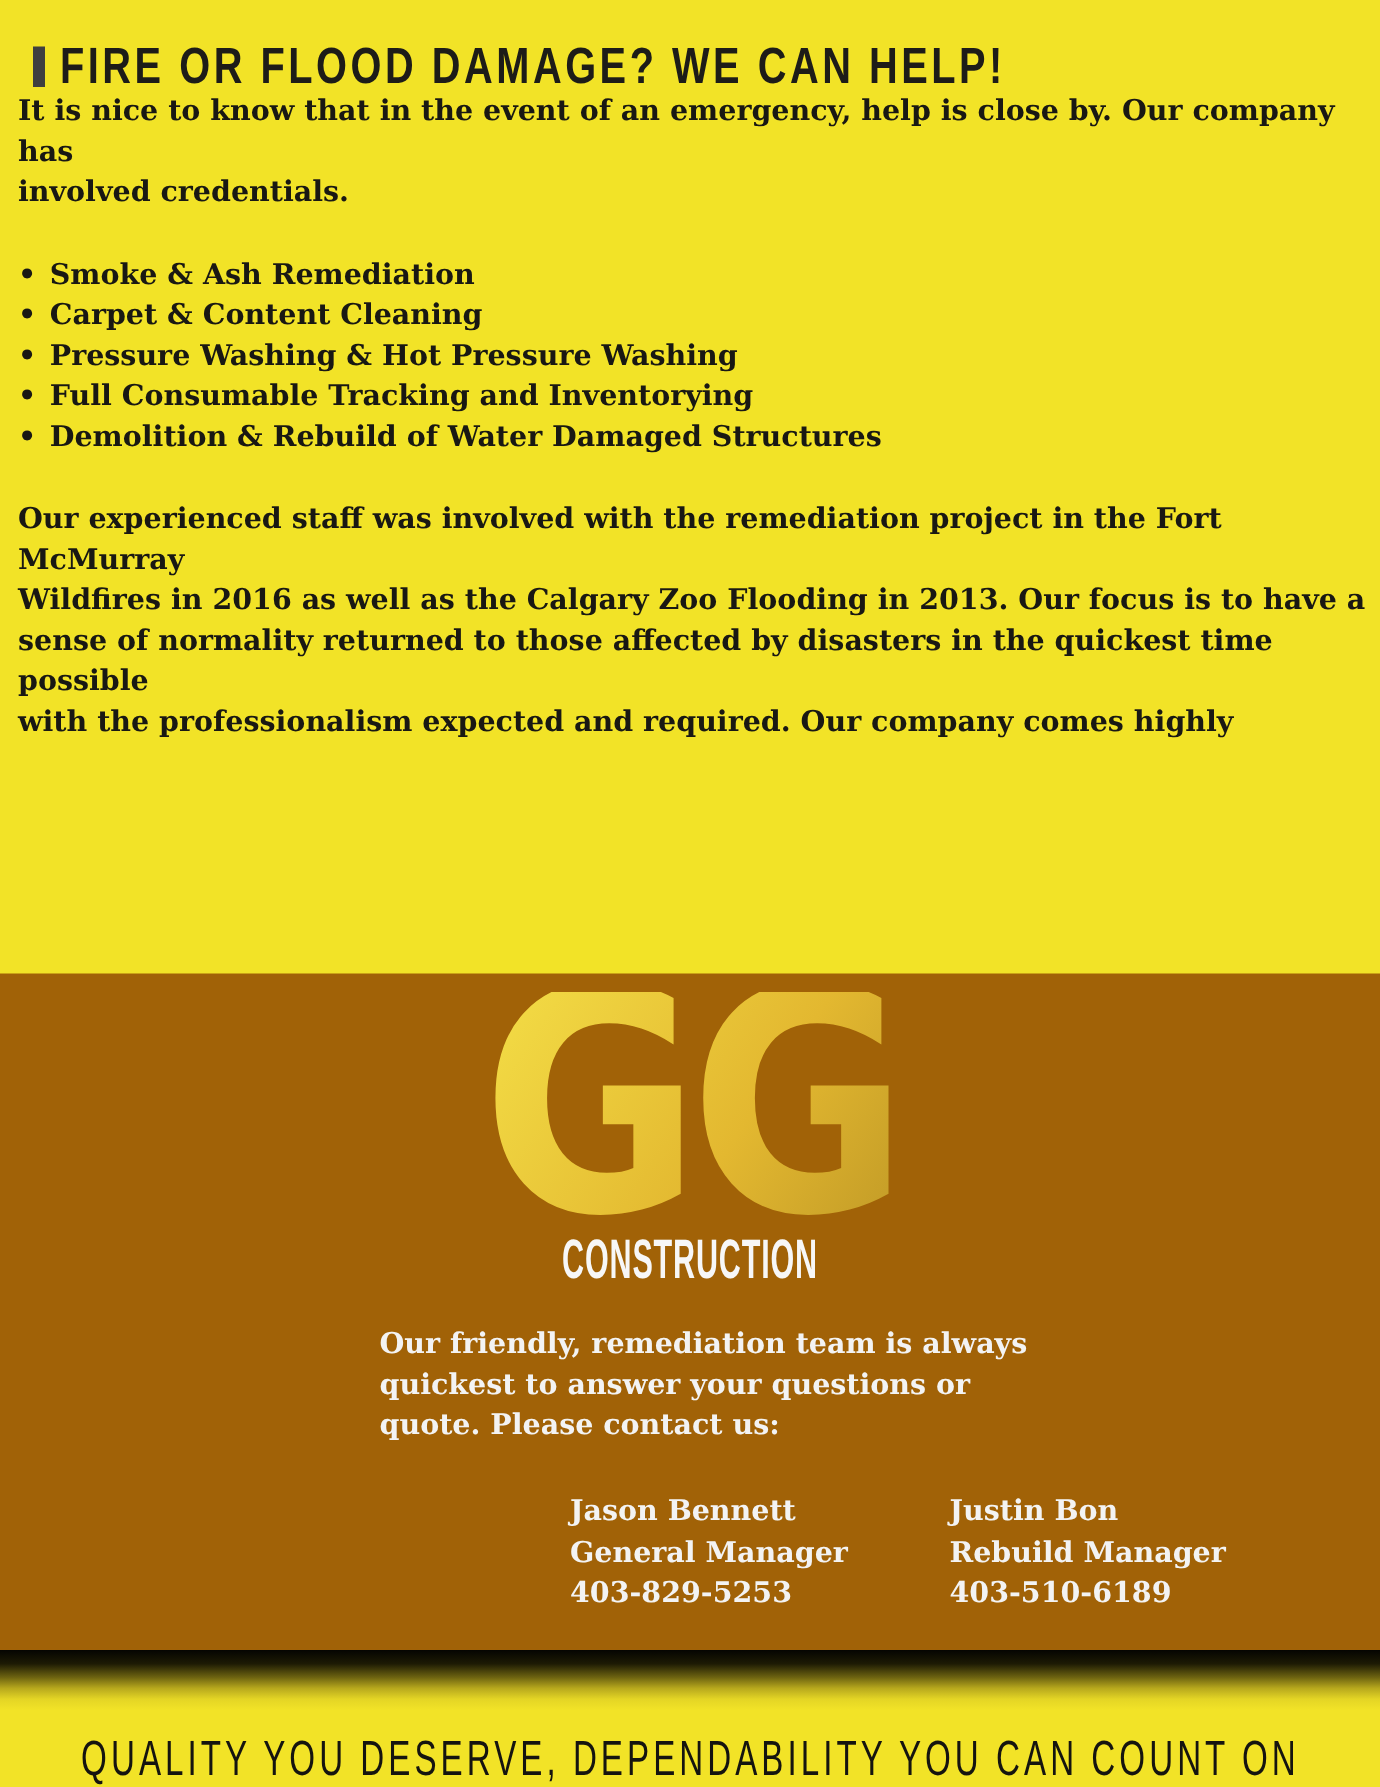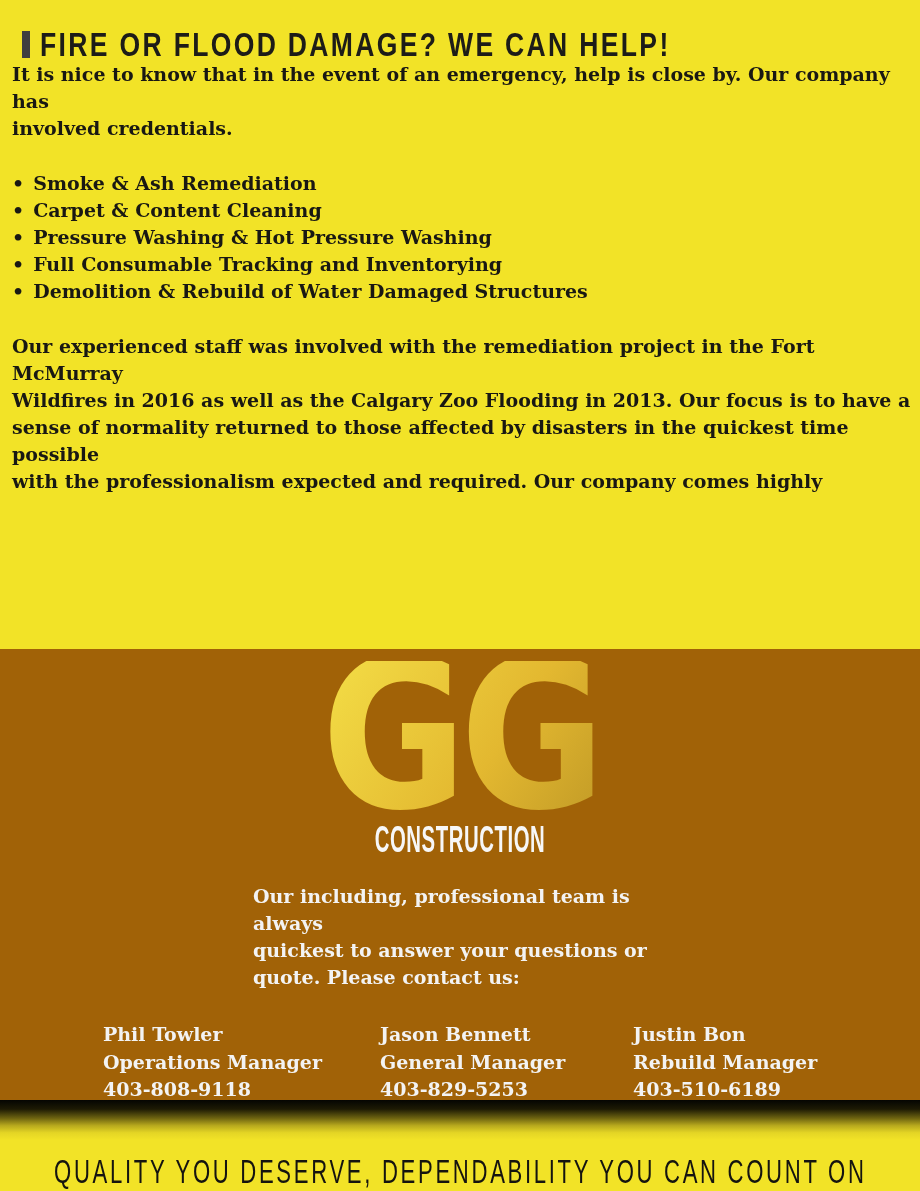--- a/index.html
+++ b/index.html
@@ -180,31 +180,26 @@
 
     </div>
   </div>
 
   <div class="section-black">
 
     <div class="gg-logo">GG</div>
     <div class="construction-wordmark">CONSTRUCTION</div>
 
     <div class="contact-intro">
-      <div>Our including, professional team is always</div>
+      <div>Our friendly, remediation team is always</div>
       <div>quickest to answer your questions or</div>
       <div>quote. Please contact us:</div>
     </div>
 
     <div class="contact-cols">
-      <div class="contact-card c0">
-        <div>Phil Towler</div>
-        <div>Operations Manager</div>
-        <div>403-808-9118</div>
-      </div>
       <div class="contact-card c1">
         <div>Jason Bennett</div>
         <div>General Manager</div>
         <div>403-829-5253</div>
       </div>
       <div class="contact-card c2">
         <div>Justin Bon</div>
         <div>Rebuild Manager</div>
         <div>403-510-6189</div>
       </div>

